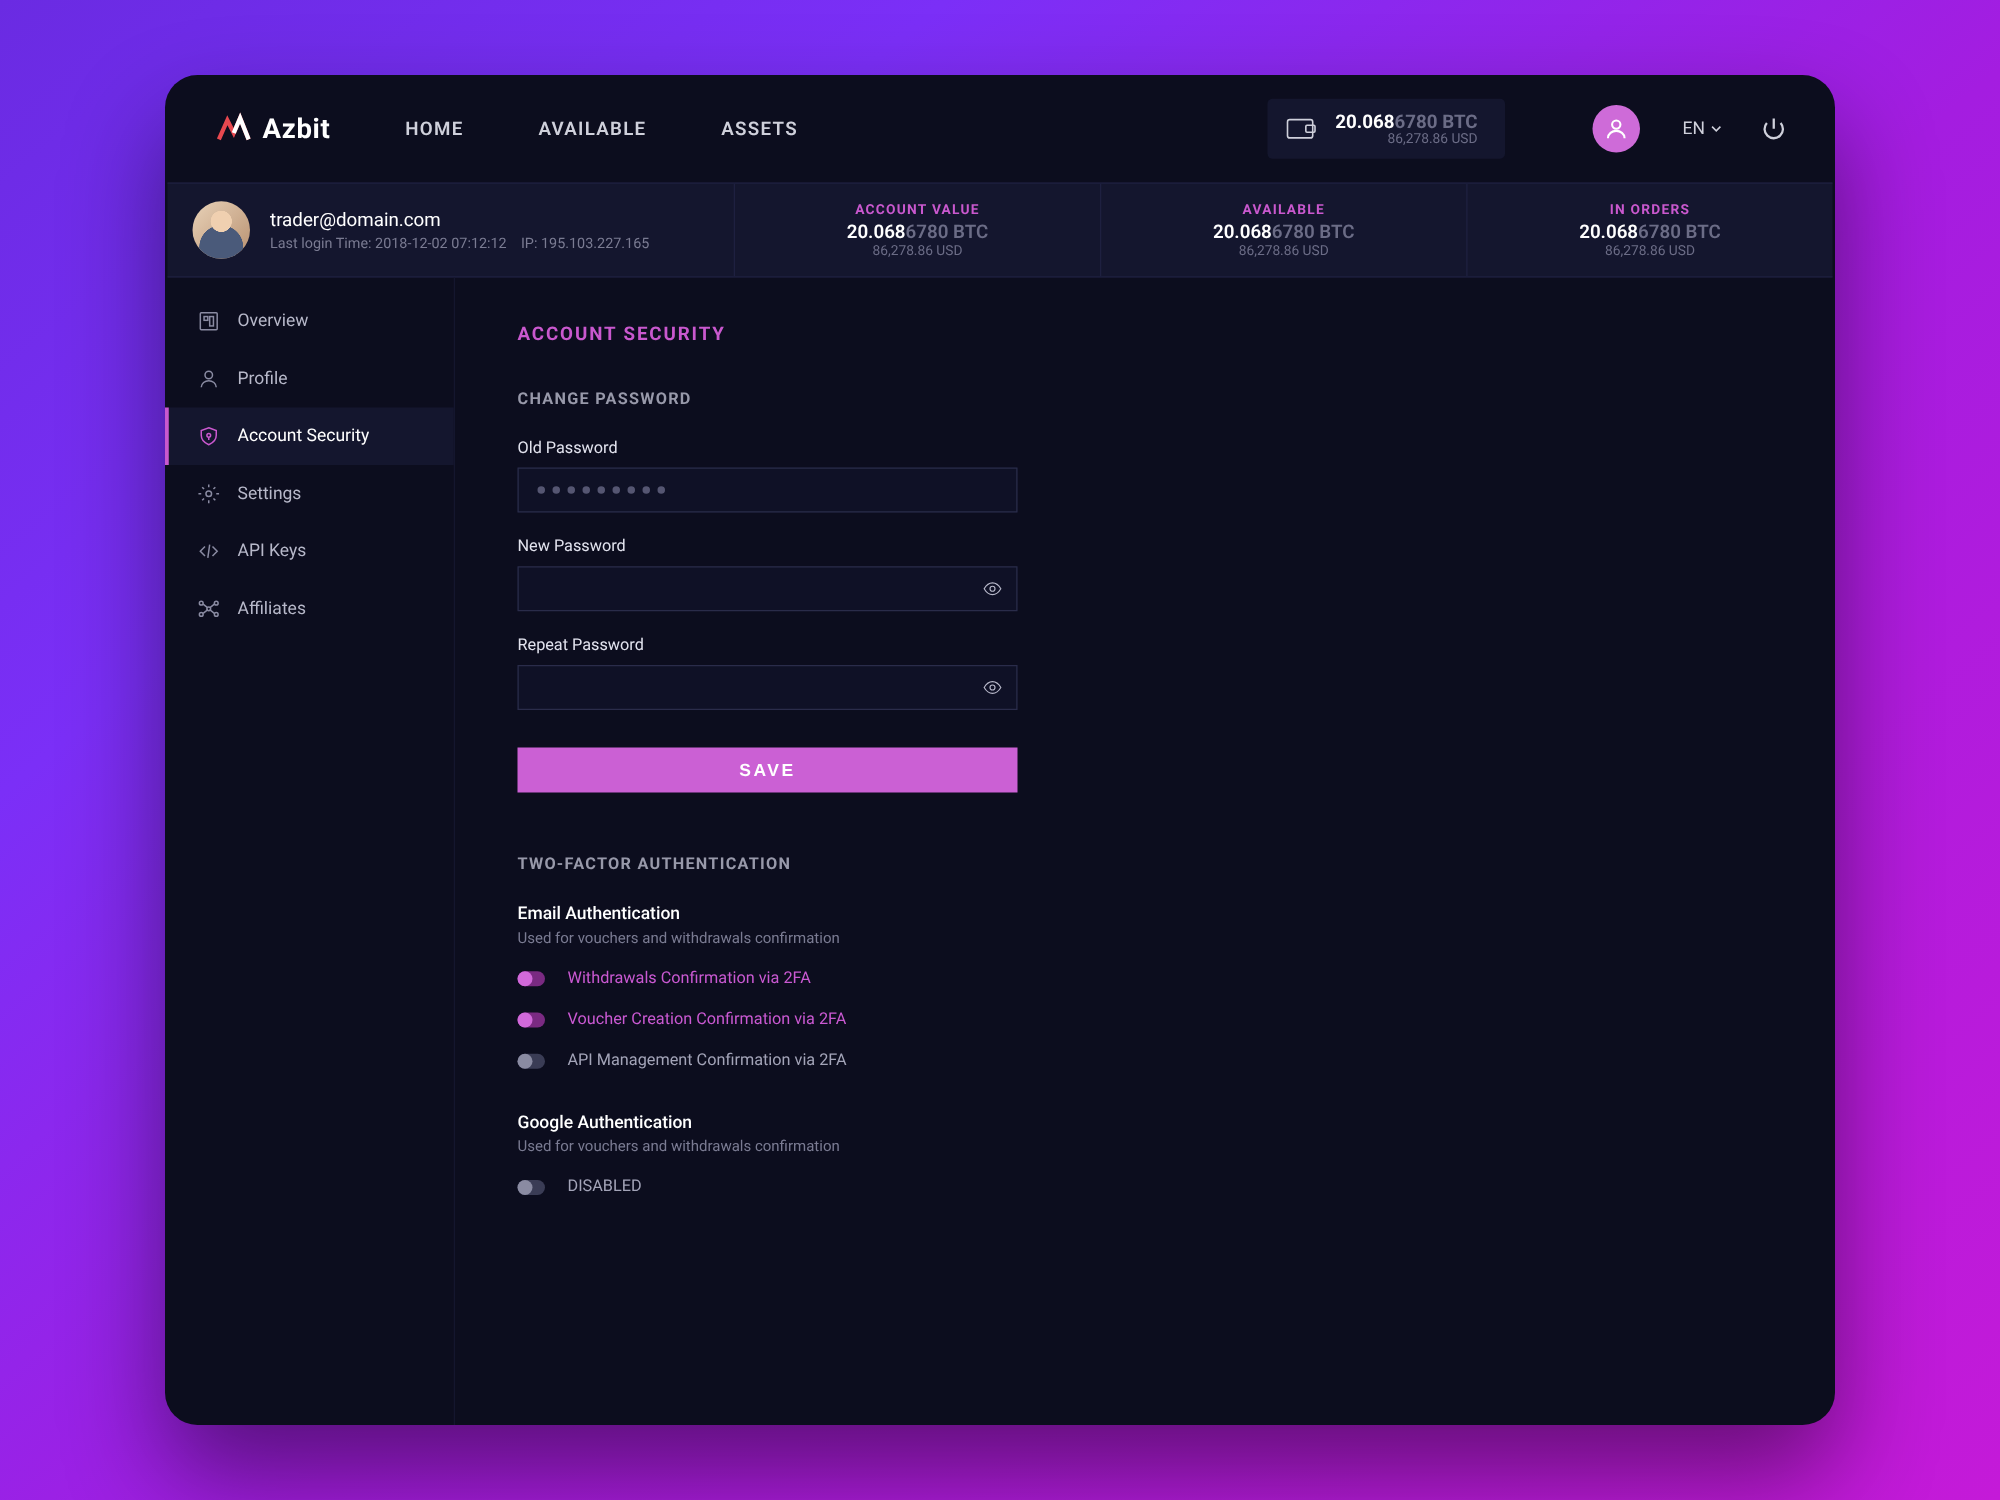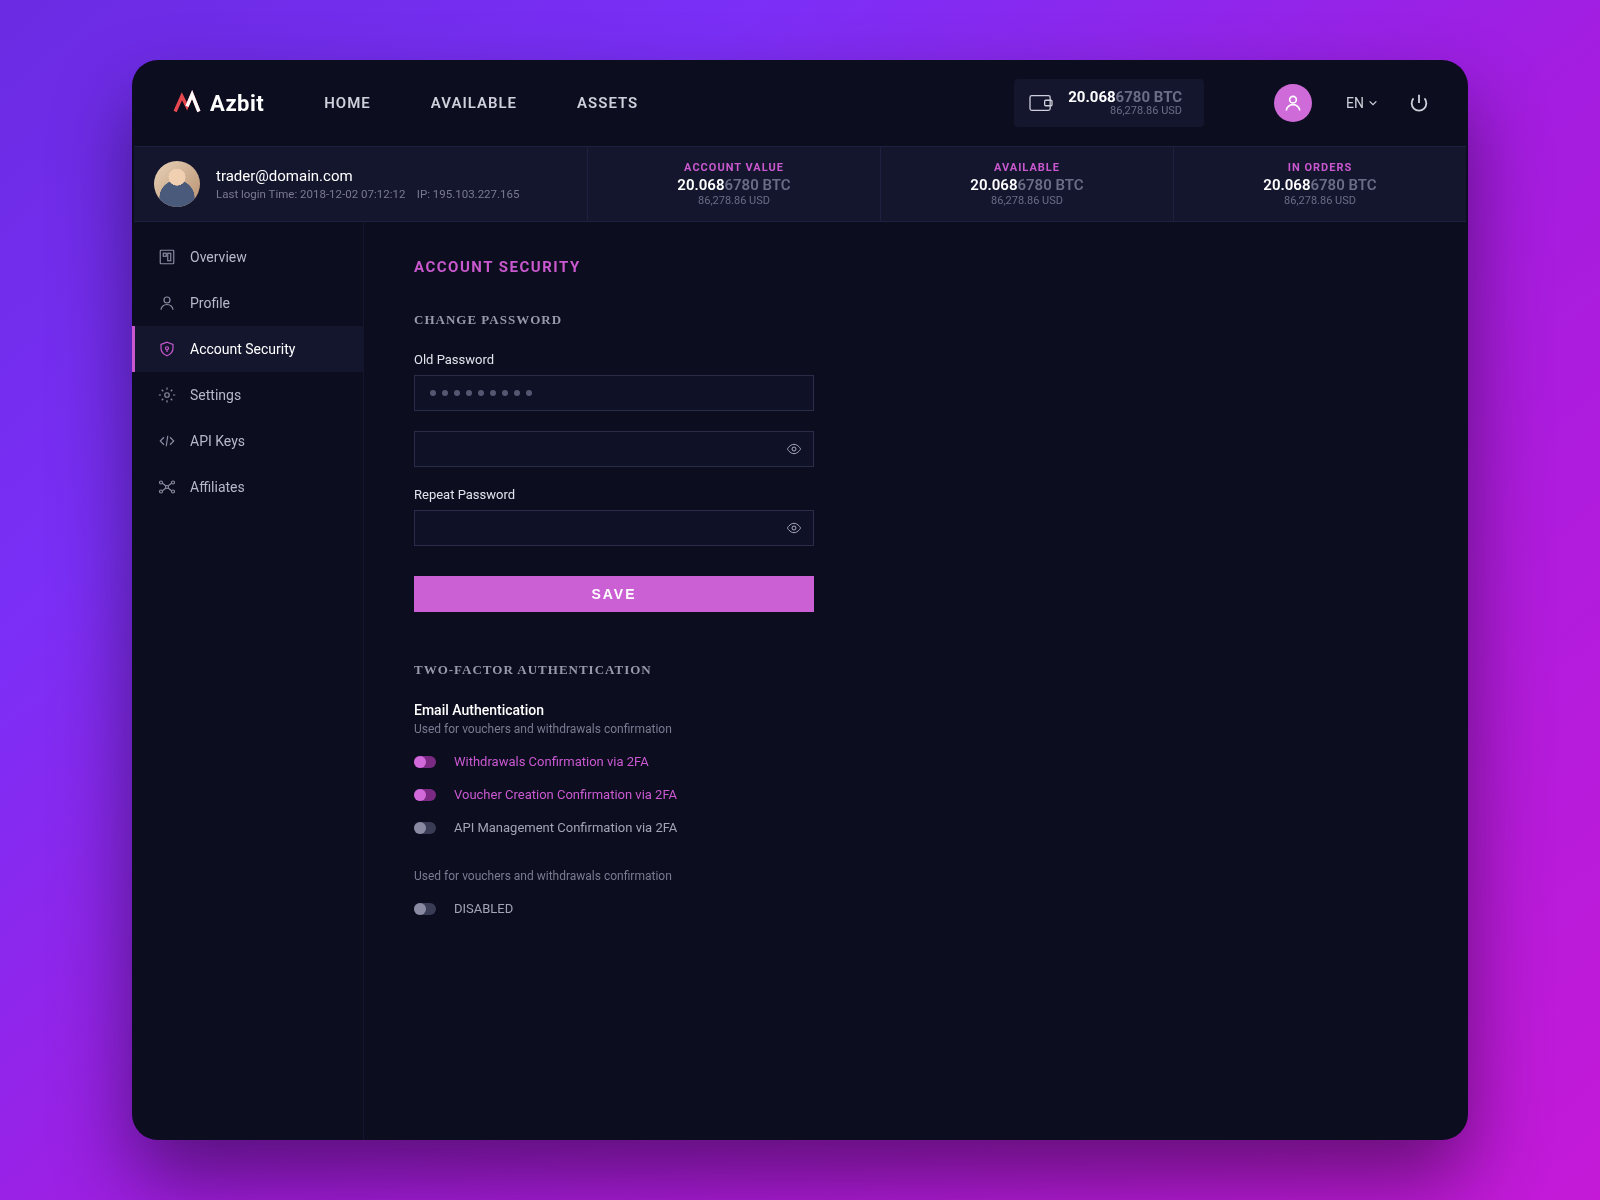--- a/index.html
+++ b/index.html
@@ -86,21 +86,21 @@
   }
   .s-item svg { width:18px; height:18px; stroke:#8a8ba2; fill:none; stroke-width:1.6; }
   .s-item.active {
     background:#14162e; color:#fff;
     border-left: 3px solid #c958ce; padding-left:23px;
   }
   .s-item.active svg { stroke:#c958ce; }
 
   .main { flex:1; padding: 36px 50px; overflow:auto; }
   .section-title { color:#c958ce; font-size:15px; font-weight:700; letter-spacing:1.5px; margin-bottom: 36px; }
-  .sub-title { color:#9899aa; font-size:13px; font-weight:700; letter-spacing:1px; margin-bottom: 24px; font-family: Liberation Serif, serif; }
+  .sub-title { color:#9899aa; font-size:13px; font-weight:700; letter-spacing:1px; margin-bottom: 24px; }
   .field { margin-bottom: 20px; }
   .field-label { color:#e2e3ee; font-size:13px; margin-bottom:8px; display:block; }
   .input-wrap { position:relative; width:400px; }
   .input {
     width:100%; height:36px;
     background:#0f1126; border:1px solid #2a2c4a;
     color:#fff; font-size:13px; padding:0 12px;
   }
   .input::placeholder{color:#555672;}
   .dots { display:flex; gap:6px; position:absolute; left:16px; top:50%; transform:translateY(-50%); }
@@ -268,20 +268,21 @@
               <div class="dot"></div>
               <div class="dot"></div>
               <div class="dot"></div>
               <div class="dot"></div>
               <div class="dot"></div>
           </div>
         </div>
       </div>
 
       <div class="field">
+        <label class="field-label">New Password</label>
         <div class="input-wrap">
           <input type="password" class="input" style="">
           <svg class="eye" viewBox="0 0 24 24">
               <path d="M2 12s4-7 10-7 10 7 10 7-4 7-10 7S2 12 2 12z"></path>
               <circle cx="12" cy="12" r="3"></circle>
             </svg>
         </div>
       </div>
 
       <div class="field">
@@ -308,20 +309,21 @@
       </div>
       <div class="toggle-row">
         <div class="toggle on"></div>
         <span class="toggle-label on">Voucher Creation Confirmation via 2FA</span>
       </div>
       <div class="toggle-row" style="margin-bottom:34px;">
         <div class="toggle off"></div>
         <span class="toggle-label off">API Management Confirmation via 2FA</span>
       </div>
 
+      <div class="group-head">Google Authentication</div>
       <div class="group-sub">Used for vouchers and withdrawals confirmation</div>
 
       <div class="toggle-row">
         <div class="toggle off"></div>
         <span class="toggle-label off">DISABLED</span>
       </div>
     </div>
   </div>
 </div>
 

